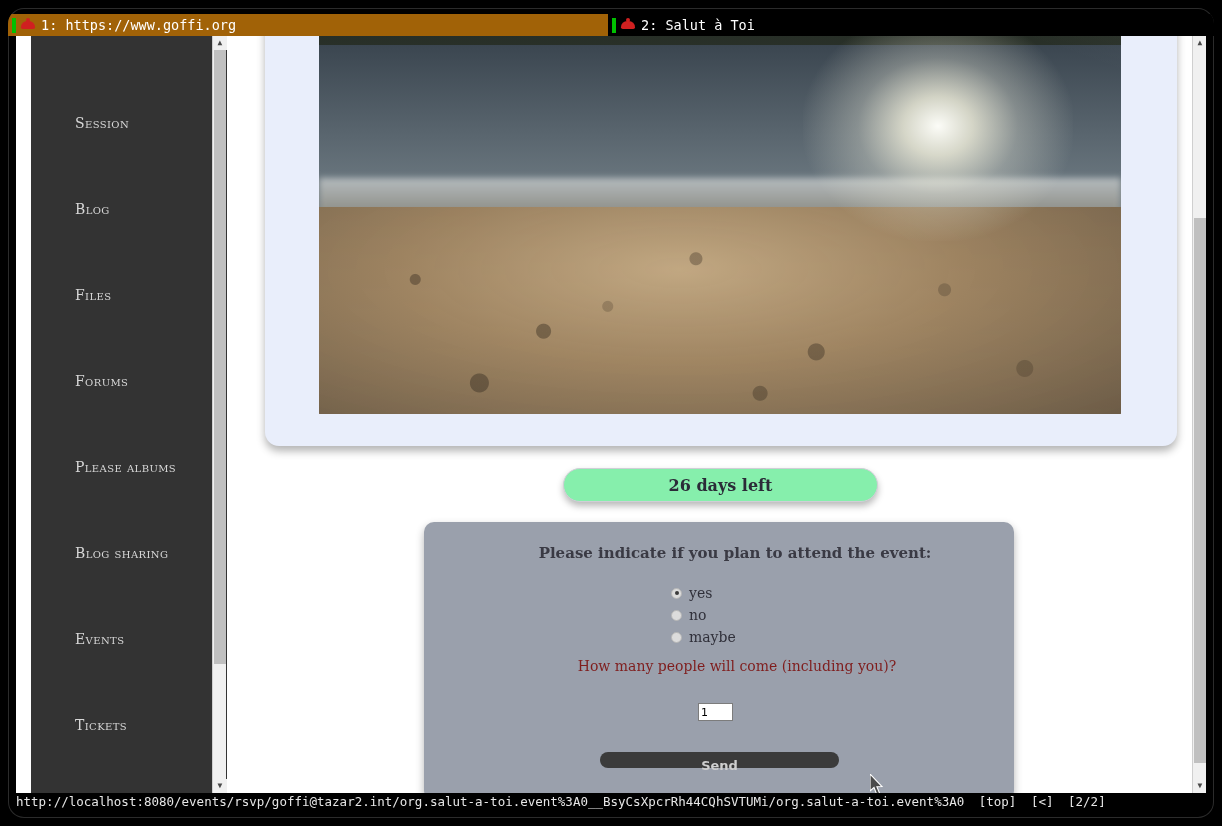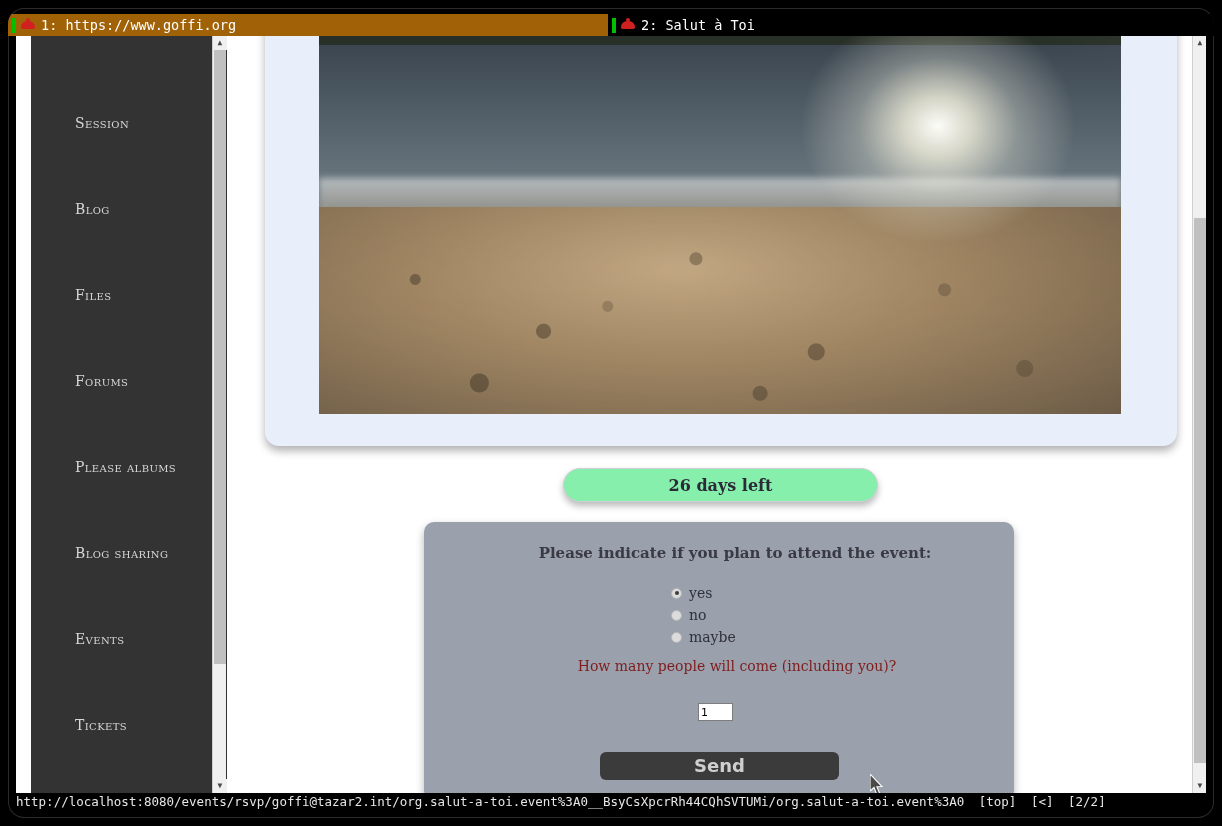--- a/index.html
+++ b/index.html
@@ -286,28 +286,28 @@
     border: 1px solid #7c7c7c;
     color: #000;
     font-family: "DejaVu Sans", sans-serif;
     font-size: 11px;
     padding: 0 2px;
     line-height: 16px;
   }
   #send-button {
     position: absolute;
     left: 176px; top: 230px;
-    width: 239px; height: 28px;
+    width: 239px; height: 16px;
     background: #3b3b3b;
     border: none;
-    border-radius: 6px;
+    border-radius: 12px;
     color: #cfcfcf;
     font-family: "DejaVu Sans", sans-serif;
     font-weight: bold;
-    font-size: 18px;
+    font-size: 13px;
     text-align: center;
     line-height: 28px;
     cursor: pointer;
   }
 
   
   #main-scroll {
     position: absolute;
     right: 0; top: 0;
     width: 14px; height: 757px;

